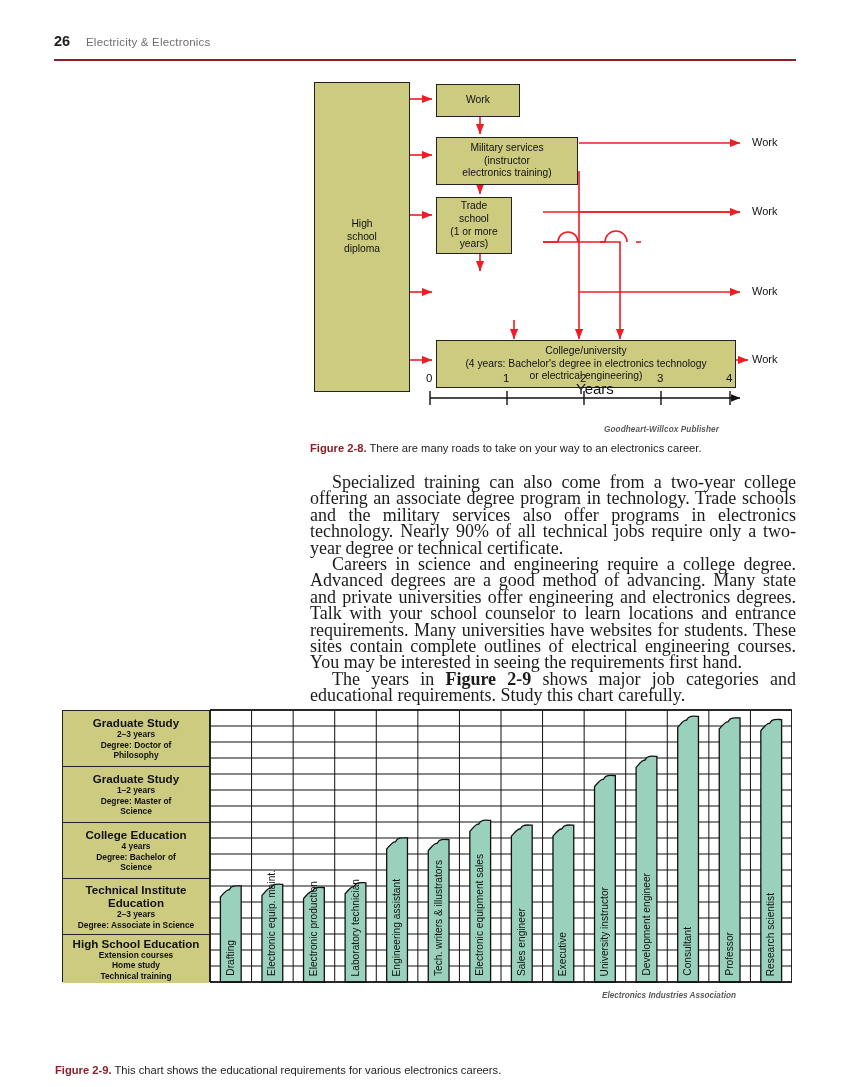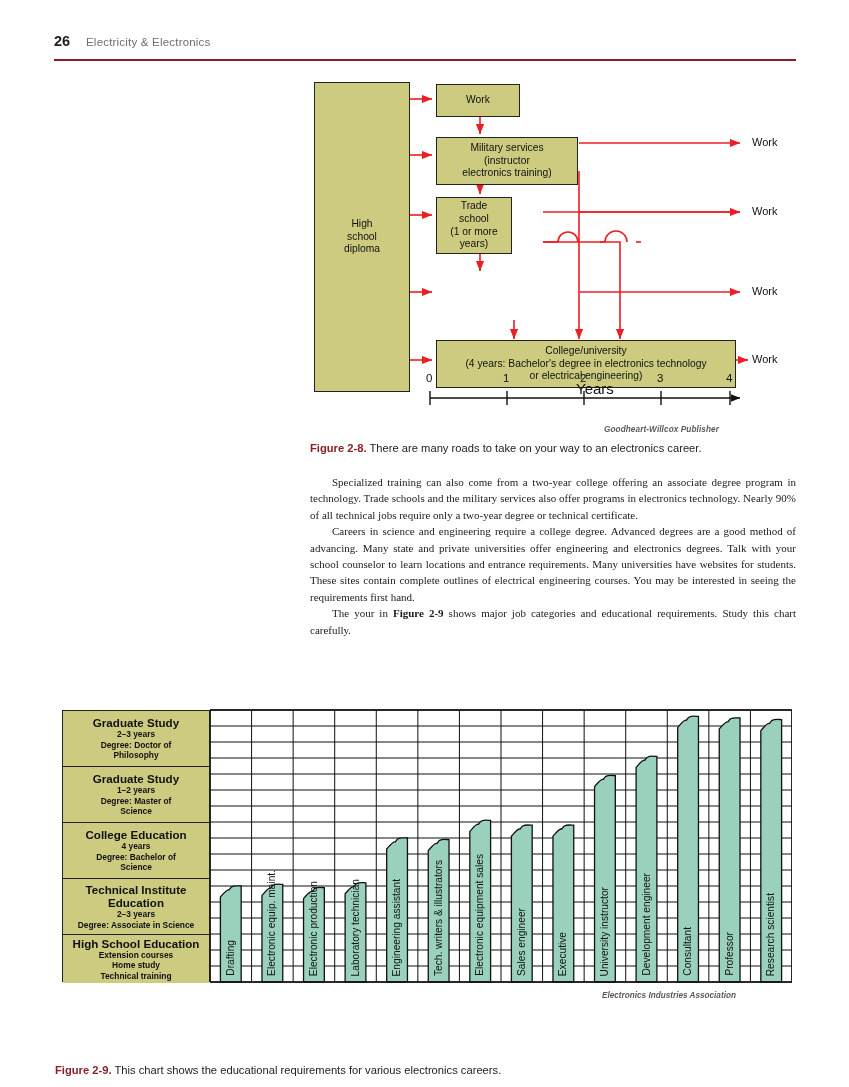--- a/index.html
+++ b/index.html
@@ -50,21 +50,21 @@
   .caption{
     position:absolute;font-family:"Liberation Sans",sans-serif;font-size:11.2px;color:#222;
   }
   .caption b{color:#8a2026;font-weight:bold;}
   #cap28{left:310px;top:442px;width:480px;}
   #cap29{left:55px;top:1064px;width:600px;}
 
   
   #bodytext{
     position:absolute;left:310px;top:474px;width:486px;
-    font-family:"Liberation Serif",serif;font-size:11px;line-height:16.4px;
+    font-family:"Liberation Serif",serif;font-size:18px;line-height:16.4px;
     color:#1b1b1b;text-align:justify;
   }
   #bodytext p{margin:0;text-indent:22px;}
   #bodytext p b{font-weight:bold;}
 
   
   #fig29{position:absolute;left:62px;top:703px;width:730px;height:285px;}
   #edu-col{position:absolute;left:0;top:7px;width:148px;height:272px;border:1.5px solid #222;box-sizing:border-box;font-weight:bold;}
   .edu-band{
     position:absolute;left:0;width:146px;background:#cccb80;
@@ -217,21 +217,21 @@
 
   <div id="credit28">Goodheart-Willcox Publisher</div>
 
   <div class="caption" id="cap28">
     <b>Figure 2-8.</b><span> There are many roads to take on your way to an electronics career.</span>
   </div>
 
   <div id="bodytext">
     <p>Specialized training can also come from a two-year college offering an associate degree program in technology. Trade schools and the military services also offer programs in electronics technology. Nearly 90% of all technical jobs require only a two-year degree or technical certificate.</p>
     <p>Careers in science and engineering require a college degree. Advanced degrees are a good method of advancing. Many state and private universities offer engineering and electronics degrees. Talk with your school counselor to learn locations and entrance requirements. Many universities have websites for students. These sites contain complete outlines of electrical engineering courses. You may be interested in seeing the requirements first hand.</p>
-    <p><span>The your in </span><b>Figure 2-9</b><span> shows major job categories and educational requirements. Study this chart carefully.</span></p>
+    <p><span>The years in </span><b>Figure 2-9</b><span> shows major job categories and educational requirements. Study this chart carefully.</span></p>
   </div>
 
   <div id="fig29">
 
     <div id="edu-col">
       <div class="edu-band" style="top:0px;height:56px;">
         <div class="edu-t1">Graduate Study</div>
         <div class="edu-t2">2–3 years</div>
         <div class="edu-t2">Degree: Doctor of</div>
         <div class="edu-t2">Philosophy</div>

